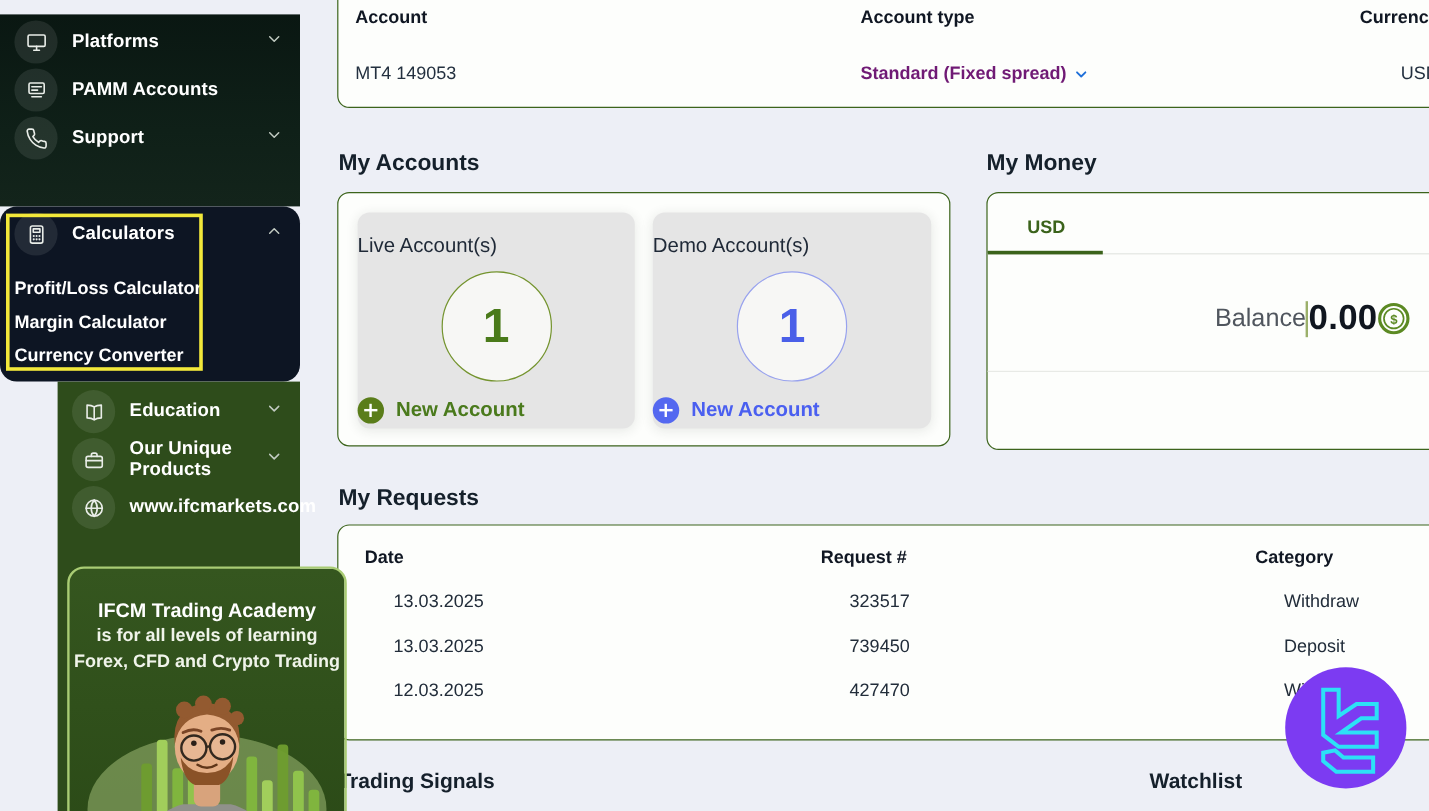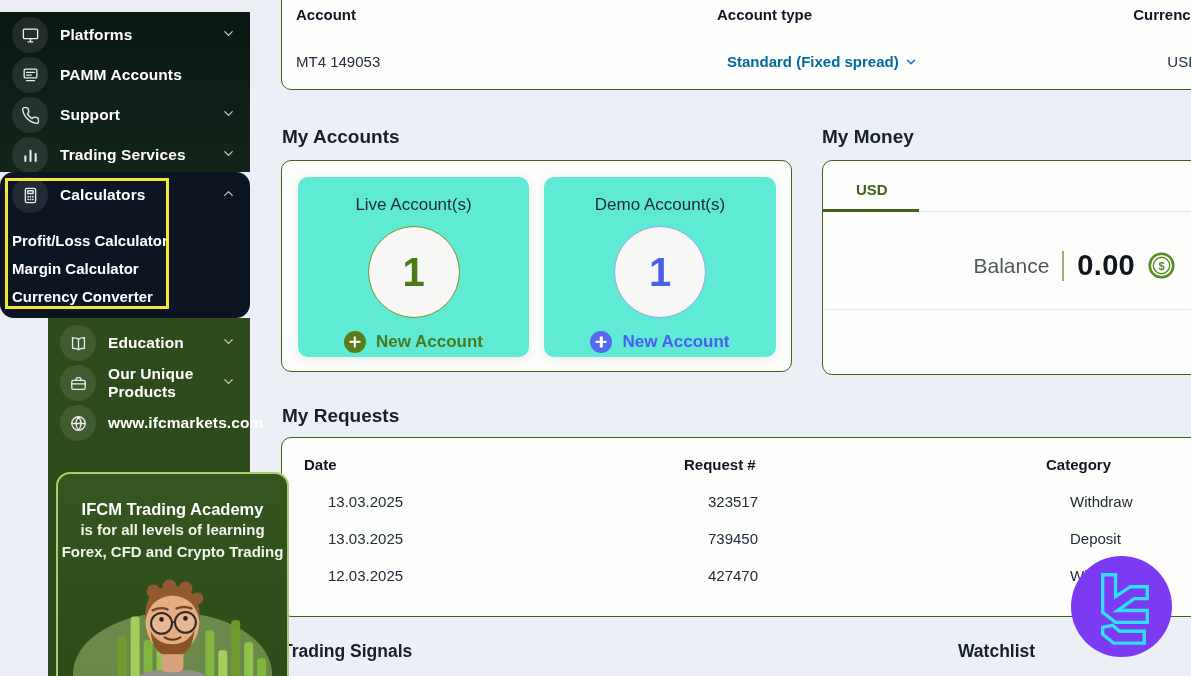--- a/index.html
+++ b/index.html
@@ -39,50 +39,50 @@
 
   
   .main { position:absolute; left:250px; top:0; width:941px; height:676px; }
 
   .card { background:#fdfefc; border:1px solid #3c641c; border-radius:10px; position:absolute; }
 
   
   .acct-bar { left:31px; top:-12px; width:935px; height:102px; }
   .col-label { position:absolute; top:17px; font-size:15px; font-weight:700; color:#101723; }
   .col-value { position:absolute; top:64px; font-size:15px; color:#23303f; }
-  .acct-type-value { color:#0369a1; font-weight:600; display:flex; align-items:center; gap:5px; cursor:pointer;margin-left:10px; }
+  .acct-type-value { color:#701a75; font-weight:600; display:flex; align-items:center; gap:5px; cursor:pointer; }
   .acct-type-value svg { width:14px; height:14px; stroke:#1e6fd9; stroke-width:2.6; fill:none; stroke-linecap:round; stroke-linejoin:round; }
 
   .h2 { position:absolute; font-size:19px; font-weight:600; color:#15202b; }
 
   
   .ma-card { left:31px; top:160px; width:511px; height:212px; }
-  .acct-tile { position:absolute; top:16px; width:231px; height:180px; background:#5eead4;
-               border-radius:10px; box-shadow:0 2px 10px rgba(40,50,40,.10); text-align:center; }
+  .acct-tile { position:absolute; top:16px; width:231px; height:180px; background:#e5e5e5;
+               border-radius:10px; box-shadow:0 2px 10px rgba(40,50,40,.10); }
   .acct-tile.live { left:16px; }
   .acct-tile.demo { left:262px; width:232px; }
   .tile-title { margin-top:18px; font-size:17px; color:#1f2937; }
   .tile-circle { width:92px; height:92px; border-radius:50%; margin:11px auto 0; background:#f7f7f5;
                  display:flex; align-items:center; justify-content:center; font-size:40px; font-weight:700; }
   .live .tile-circle { border:1px solid #74942e; color:#4a7a1a; }
   .demo .tile-circle { border:1px solid #98a2ee; color:#4a5fe8; }
   .tile-action { margin-top:13px; display:inline-flex; align-items:center; gap:10px; cursor:pointer; }
   .plus { width:22px; height:22px; border-radius:50%; position:relative; }
   .live .plus { background:#5a7d1a; } .demo .plus { background:#5468f0; }
   .plus::before, .plus::after { content:""; position:absolute; background:#fff; left:50%; top:50%; transform:translate(-50%,-50%); }
   .plus::before { width:11px; height:2.4px; } .plus::after { width:2.4px; height:11px; }
   .tile-action-label { font-size:17px; font-weight:700; }
   .live .tile-action-label { color:#4a7a1c; } .demo .tile-action-label { color:#4a5ff0; }
 
   
   .mm-card { left:572px; top:160px; width:380px; height:215px; }
   .mm-tab-label { position:absolute; left:33px; top:20px; font-size:15px; font-weight:700; color:#3b631b; cursor:pointer; }
   .mm-tabline  { position:absolute; left:0; top:50px; right:0; height:1px; background:#e3e6e2; }
   .mm-tab-underline { position:absolute; left:0; top:48px; width:96px; height:3px; background:#3b631b; }
-  .mm-balance-row { position:absolute; top:88px; right:26px; display:flex; align-items:center; gap:13px; }
+  .mm-balance-row { position:absolute; top:88px; right:26px; display:flex; align-items:center; }
   .mm-balance-label { font-size:21px; color:#50565e; }
   .mm-vdiv { width:2px; height:30px; background:#9bb06a; }
   .mm-balance-value { font-size:29px; font-weight:700; color:#10161f; letter-spacing:.3px; }
   .mm-coin svg { width:27px; height:27px; display:block; }
   .mm-div2 { position:absolute; left:0; top:148px; right:0; height:1px; background:#e8eae6; }
 
   
   .mr-card { left:31px; top:437px; width:935px; height:180px; }
   .mr-row { position:absolute; left:0; right:0; height:21px; }
   .mr-c1 { position:absolute; left:22px; }
@@ -125,33 +125,20 @@
       </span>
       <span class="sb-label">PAMM Accounts</span>
     </div>
     <div class="sb-row">
       <span class="sb-ic">
         <svg viewBox="0 0 24 24">
             <path d="M22 16.92v3a2 2 0 0 1-2.18 2 19.79 19.79 0 0 1-8.63-3.07 19.5 19.5 0 0 1-6-6A19.79 19.79 0 0 1 2.08 4.18 2 2 0 0 1 4.06 2h3a2 2 0 0 1 2 1.72c.13.96.36 1.9.7 2.81a2 2 0 0 1-.45 2.11L8.09 9.91a16 16 0 0 0 6 6l1.27-1.27a2 2 0 0 1 2.11-.45c.91.34 1.85.57 2.81.7A2 2 0 0 1 22 16.92z"></path>
           </svg>
       </span>
       <span class="sb-label">Support</span>
-      <span class="sb-chev">
-        <svg viewBox="0 0 24 24">
-            <polyline points="6 9 12 15 18 9"></polyline>
-          </svg>
-      </span>
-    </div>
-    <div class="sb-row">
-      <span class="sb-ic">
-        <svg viewBox="0 0 24 24" style="stroke-width:2.6">
-            <path d="M5.5 19V13M12 19V6M18.5 19V10"></path>
-          </svg>
-      </span>
-      <span class="sb-label">Trading Services</span>
       <span class="sb-chev">
         <svg viewBox="0 0 24 24">
             <polyline points="6 9 12 15 18 9"></polyline>
           </svg>
       </span>
     </div>
   </div>
 
   <div class="sb-calc">
     <div class="calc-highlight"></div>

